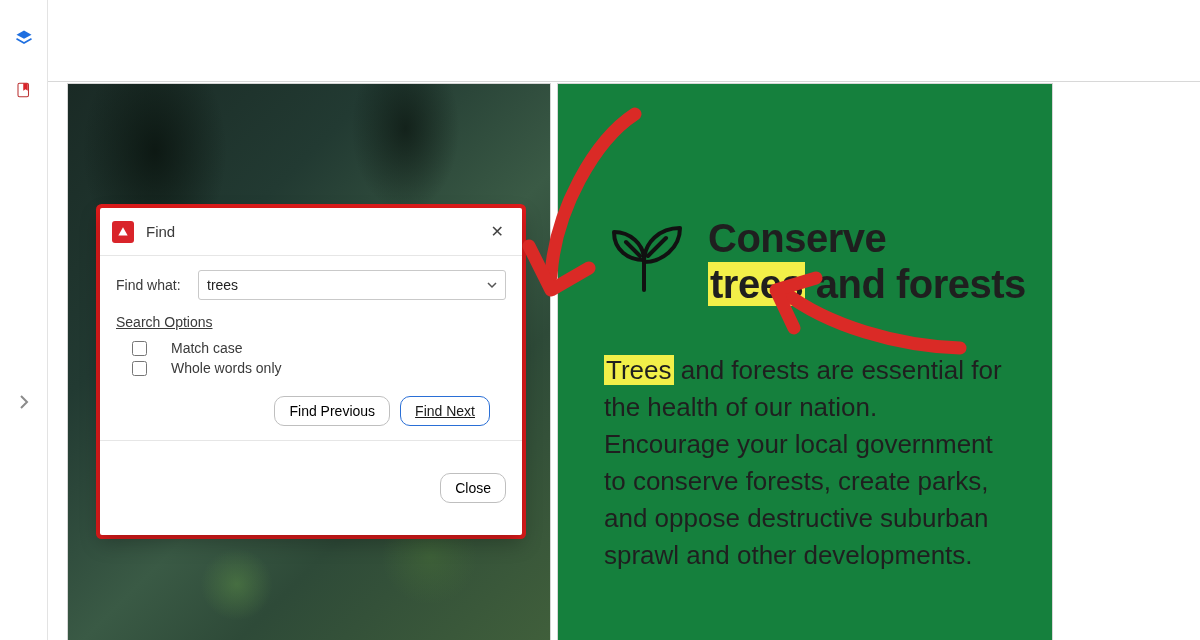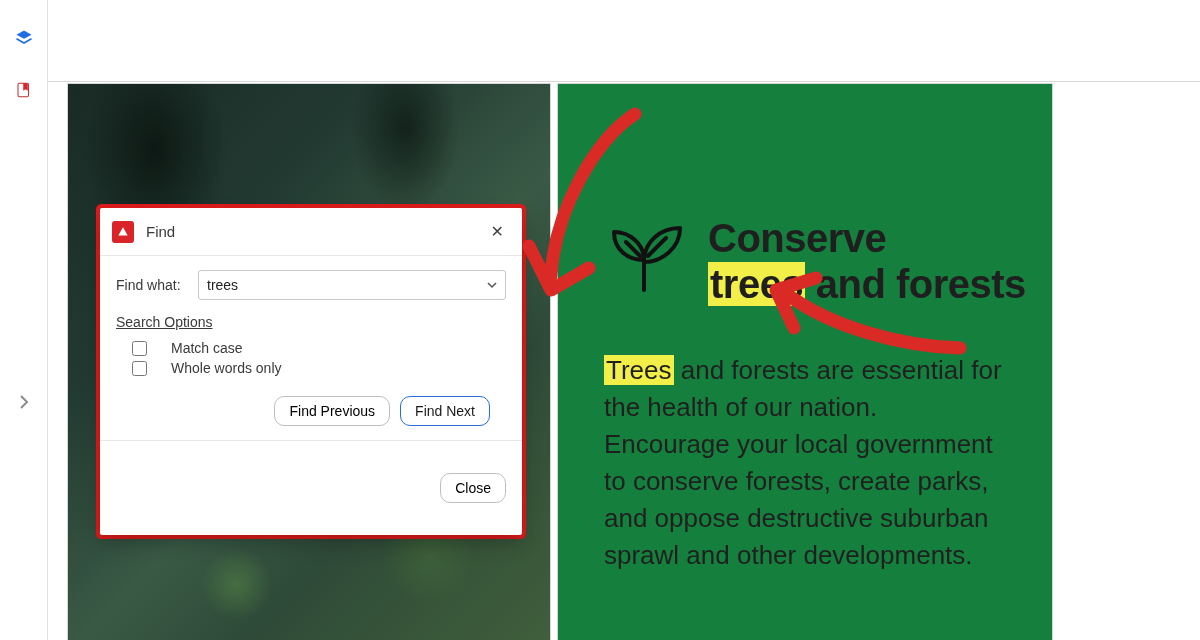--- a/index.html
+++ b/index.html
@@ -56,21 +56,21 @@
   .fd-row { display:flex; align-items:center; gap:10px; margin-bottom:14px; }
   .fd-row label { width:72px; font-size:14px; color:#3a3a3a; }
   .fd-input-wrap { flex:1; position:relative; }
   .fd-input { width:100%; height:30px; border:1px solid #c9c9c9; border-radius:3px; padding:0 26px 0 8px; font-size:14px; color:#222; }
   .fd-caret { position:absolute; right:8px; top:7px; color:#666; pointer-events:none; }
   .fd-section { font-size:14px; color:#3a3a3a; margin:4px 0 10px 0;text-decoration:underline; }
   .fd-opt { display:flex; align-items:center; gap:24px; padding-left:16px; margin-bottom:4px; font-size:14px; color:#3a3a3a;}
   .fd-opt input { width:15px; height:15px; }
   .fd-btnrow { display:flex; justify-content:flex-end; gap:10px; padding:16px 16px 14px; }
   .fd-btn { height:30px; padding:0 14px; font-size:14px; background:#fff; border:1px solid #bfbfbf; border-radius:10px; cursor:pointer; }
-  .fd-btn.primary { border:1px solid #2a6fd6; color:#1a1a1a; }
+  .fd-btn.primary { border:1px solid #2a6fd6; color:#1a1a1a;text-decoration:underline; }
   .fd-foot { border-top:1px solid #e6e6e6; padding:32px 16px; display:flex; justify-content:flex-end;}
 
   
   .plant-icon { position:absolute; left:44px; top:138px; }
   .h1 { position:absolute; left:150px; top:132px; font-size:40px; font-weight:700; color:#1f1f1f; line-height:1.14; letter-spacing:-0.5px; }
   .body { position:absolute; left:46px; top:268px; width:400px; font-size:26px; color:#1f1f1f; line-height:1.42; }
   .hl { background:#f2ef49; padding:0 2px; }
 
   
   .arrow { position:absolute; z-index:20; }

